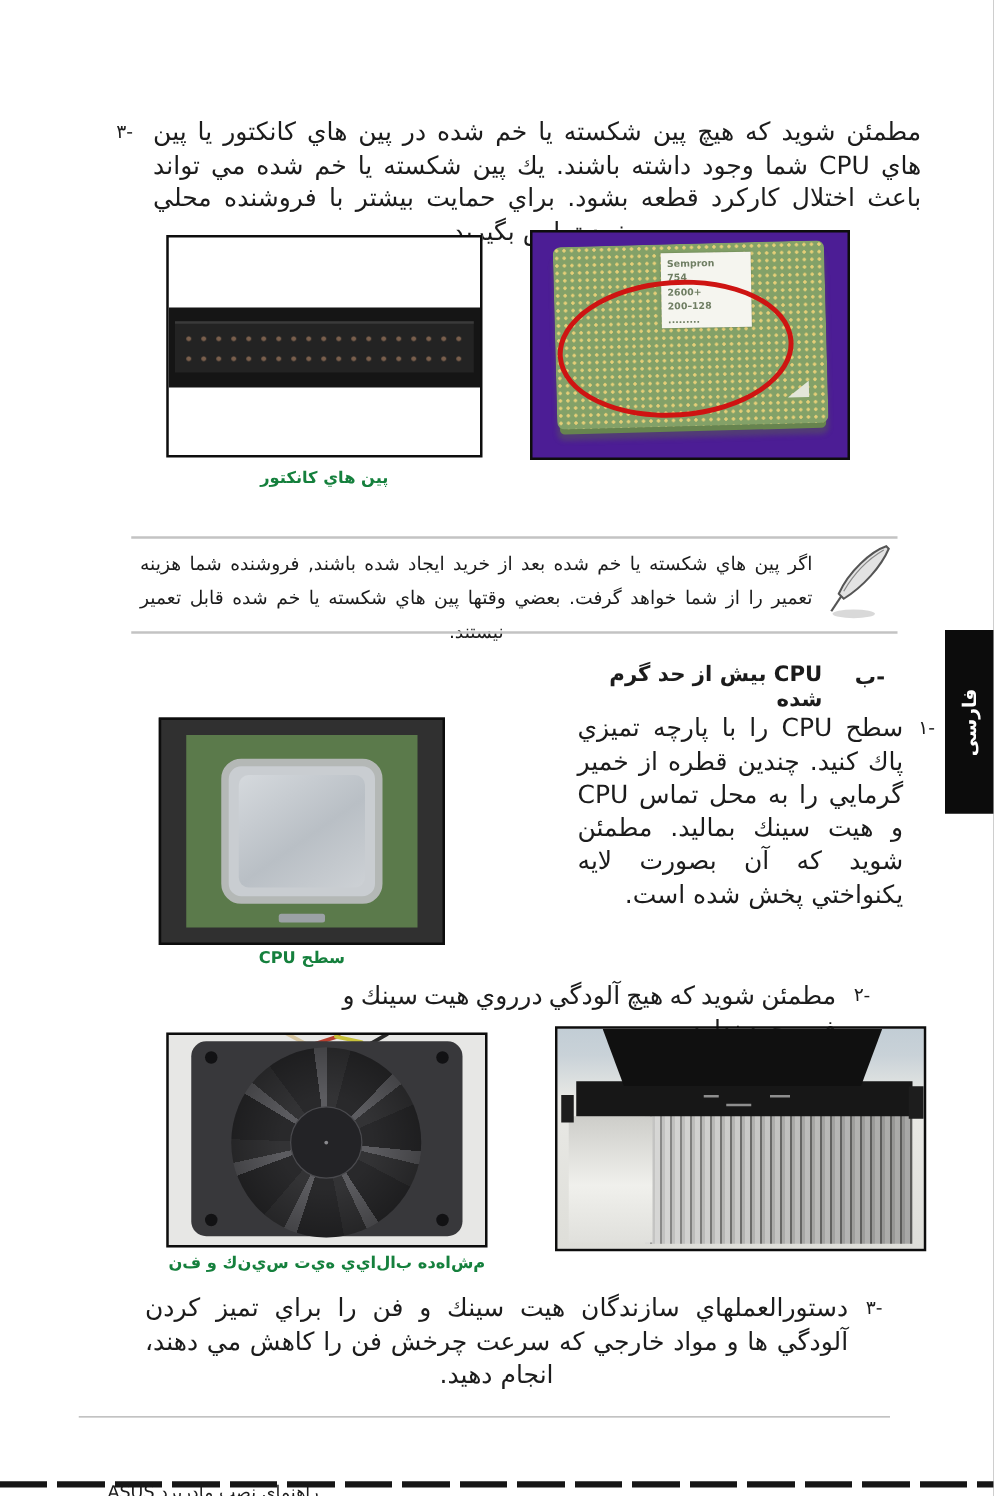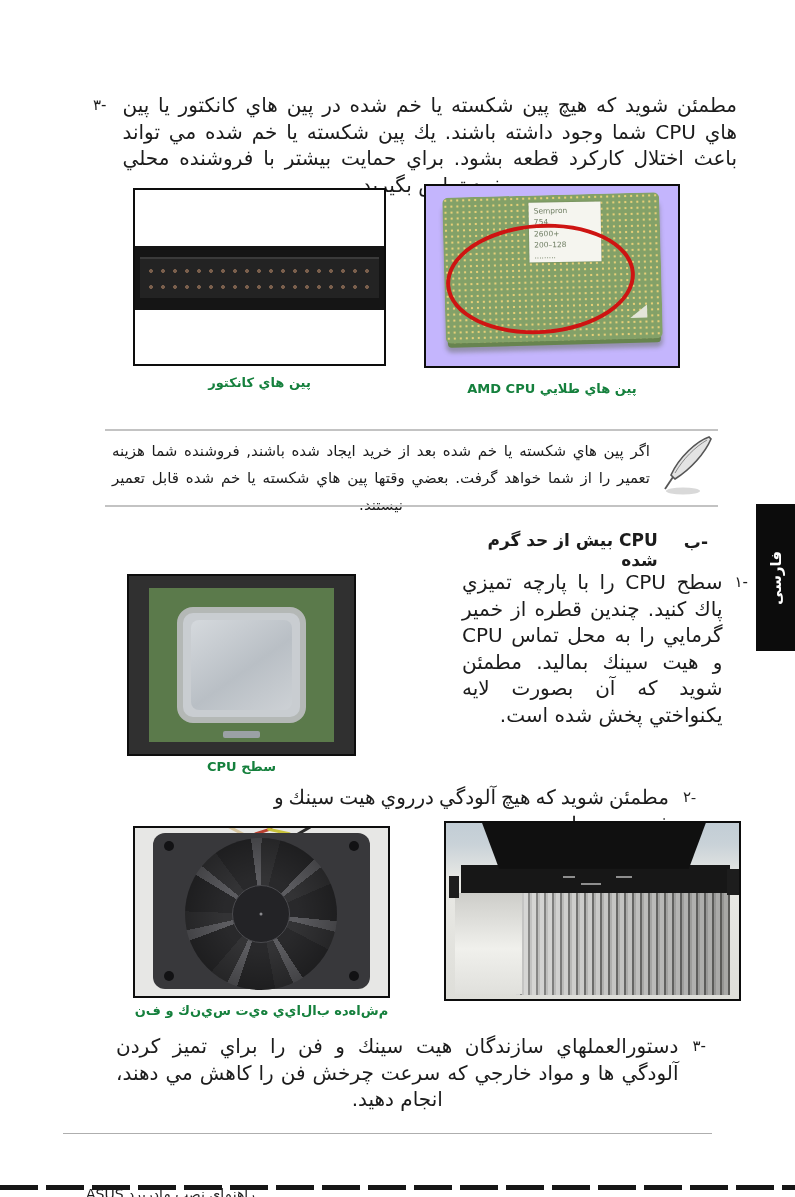--- a/index.html
+++ b/index.html
@@ -22,21 +22,21 @@
   .rule { position:absolute; height:2px; background:#c3c3c3; }
   
   .frame { position:absolute; border:2px solid #0d0d0d; background:#fff; overflow:hidden; }
   
   .conn-bar { position:absolute; left:0; right:0; top:32%; height:37%; background:#151515; }
   .conn-slot { position:absolute; left:2%; right:2%; top:18%; height:64%; background:#232323; border-top:2px solid #3a3a3a; }
   .pin-row { position:absolute; left:4%; right:4%; height:6px;
     background-image: radial-gradient(circle, #7a5f4c 0 1.6px, transparent 2.2px);
     background-size: 12px 6px; background-repeat: repeat-x; }
   
-  .amd-bg { background:#c4b5fd; }
+  .amd-bg { background:#4c1d95;font-weight:bold; }
   .amd-cpu { position:absolute; left:7%; top:5%; width:86%; height:81%;
     background-color:#83a168;
     background-image: radial-gradient(circle, #e6cf78 0 1.1px, rgba(0,0,0,0) 1.6px);
     background-size:6px 6px; border-radius:6px; transform:rotate(-1.5deg);
     box-shadow: 0 6px 0 -2px #67844f, 0 9px 4px rgba(90,100,80,.45); }
   .amd-label { position:absolute; left:41%; top:9%; width:72px; height:60px; background:#f5f5ef;
     transform:rotate(-1deg); padding:3px 5px; font-size:7.5px; line-height:1.5;
     color:#6f7e63; overflow:hidden; box-shadow:0 0 2px rgba(0,0,0,.25); }
   .amd-ellipse { position:absolute; left:8%; top:21%; width:75%; height:61%;
     border:4px solid #ce1412; border-radius:50%; transform:rotate(-4deg); }
@@ -114,21 +114,20 @@
     </div>
     <div class="amd-label">
       <div>Sempron</div>
       <div>754</div>
       <div>2600+</div>
       <div>200–128</div>
       <div>.........</div>
     </div>
     <div class="amd-ellipse"></div>
   </div>
-  <div class="cap" style="left:424px; top:381px; width:256px;">پين هاي طلايي AMD CPU</div>
 
   <div class="rule" style="left:105px; top:429px; width:613px;"></div>
   <div class="note-text" style="left:112px; top:438px; width:538px;">اگر پين هاي شکسته يا خم شده بعد از خريد ايجاد شده باشند, فروشنده شما هزينه تعمير را از شما خواهد گرفت. بعضي وقتها پين هاي شکسته يا خم شده قابل تعمير نيستند.</div>
   <svg class="abs" style="left:661px; top:433px;" width="56" height="64" viewBox="0 0 56 64">
     <ellipse cx="22" cy="58" rx="17" ry="3.5" fill="#d9d9d9"></ellipse>
     <path d="M48 4 C36 8 18 24 10 42 L14 46 C30 36 44 20 50 6 Z" fill="#e3e3e3" stroke="#555" stroke-width="1.6"></path>
     <path d="M12 44 L4 56" stroke="#555" stroke-width="1.8"></path>
     <path d="M46 7 C34 14 22 26 14 40" stroke="#8a8a8a" stroke-width="1" fill="none"></path>
   </svg>
   <div class="rule" style="left:105px; top:505px; width:613px;"></div>

